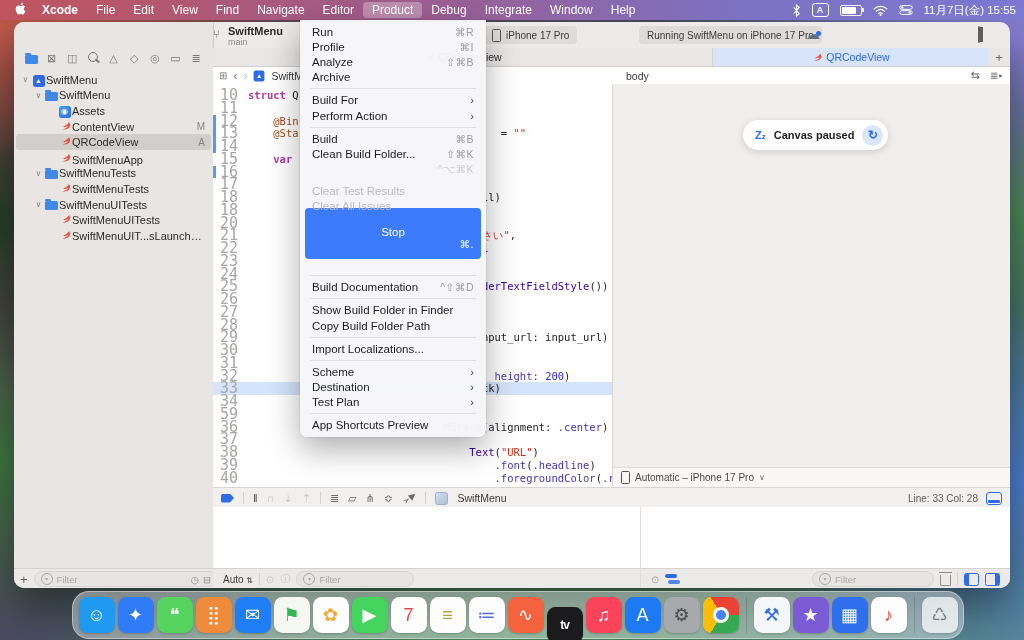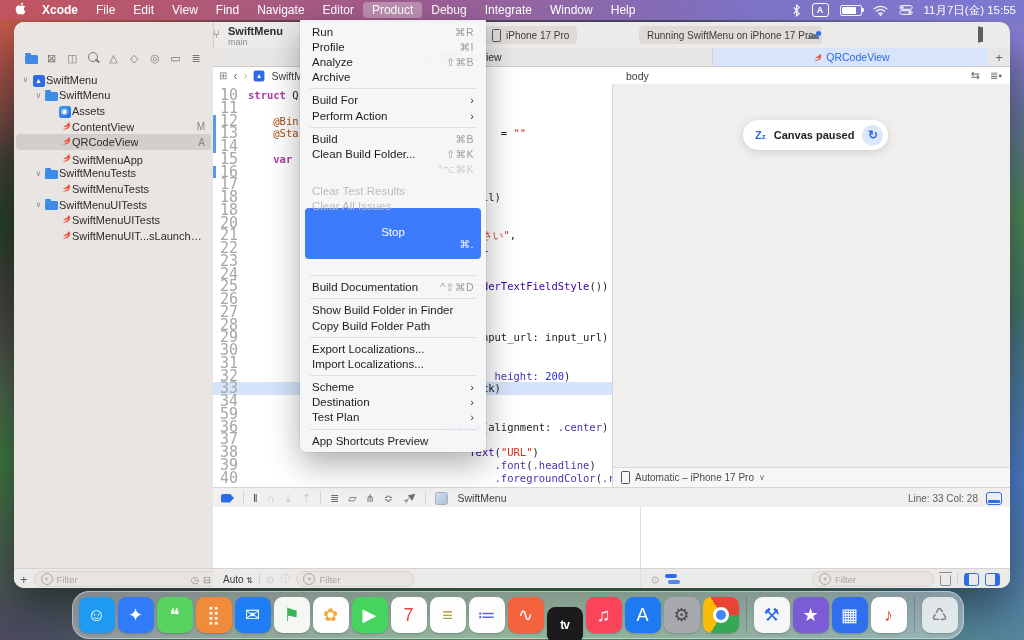--- a/index.html
+++ b/index.html
@@ -579,23 +579,20 @@
       </div>
       <div class="msep"></div>
       <div class="mi">
         <span class="lab">Show Build Folder in Finder</span>
       </div>
       <div class="mi">
         <span class="lab">Copy Build Folder Path</span>
       </div>
       <div class="msep"></div>
       <div class="mi">
-        <span class="lab">Export Localizations...</span>
-      </div>
-      <div class="mi">
         <span class="lab">Import Localizations...</span>
       </div>
       <div class="msep"></div>
       <div class="mi">
         <span class="lab">Scheme</span>
         <span class="sub">›</span>
       </div>
       <div class="mi">
         <span class="lab">Destination</span>
         <span class="sub">›</span>

